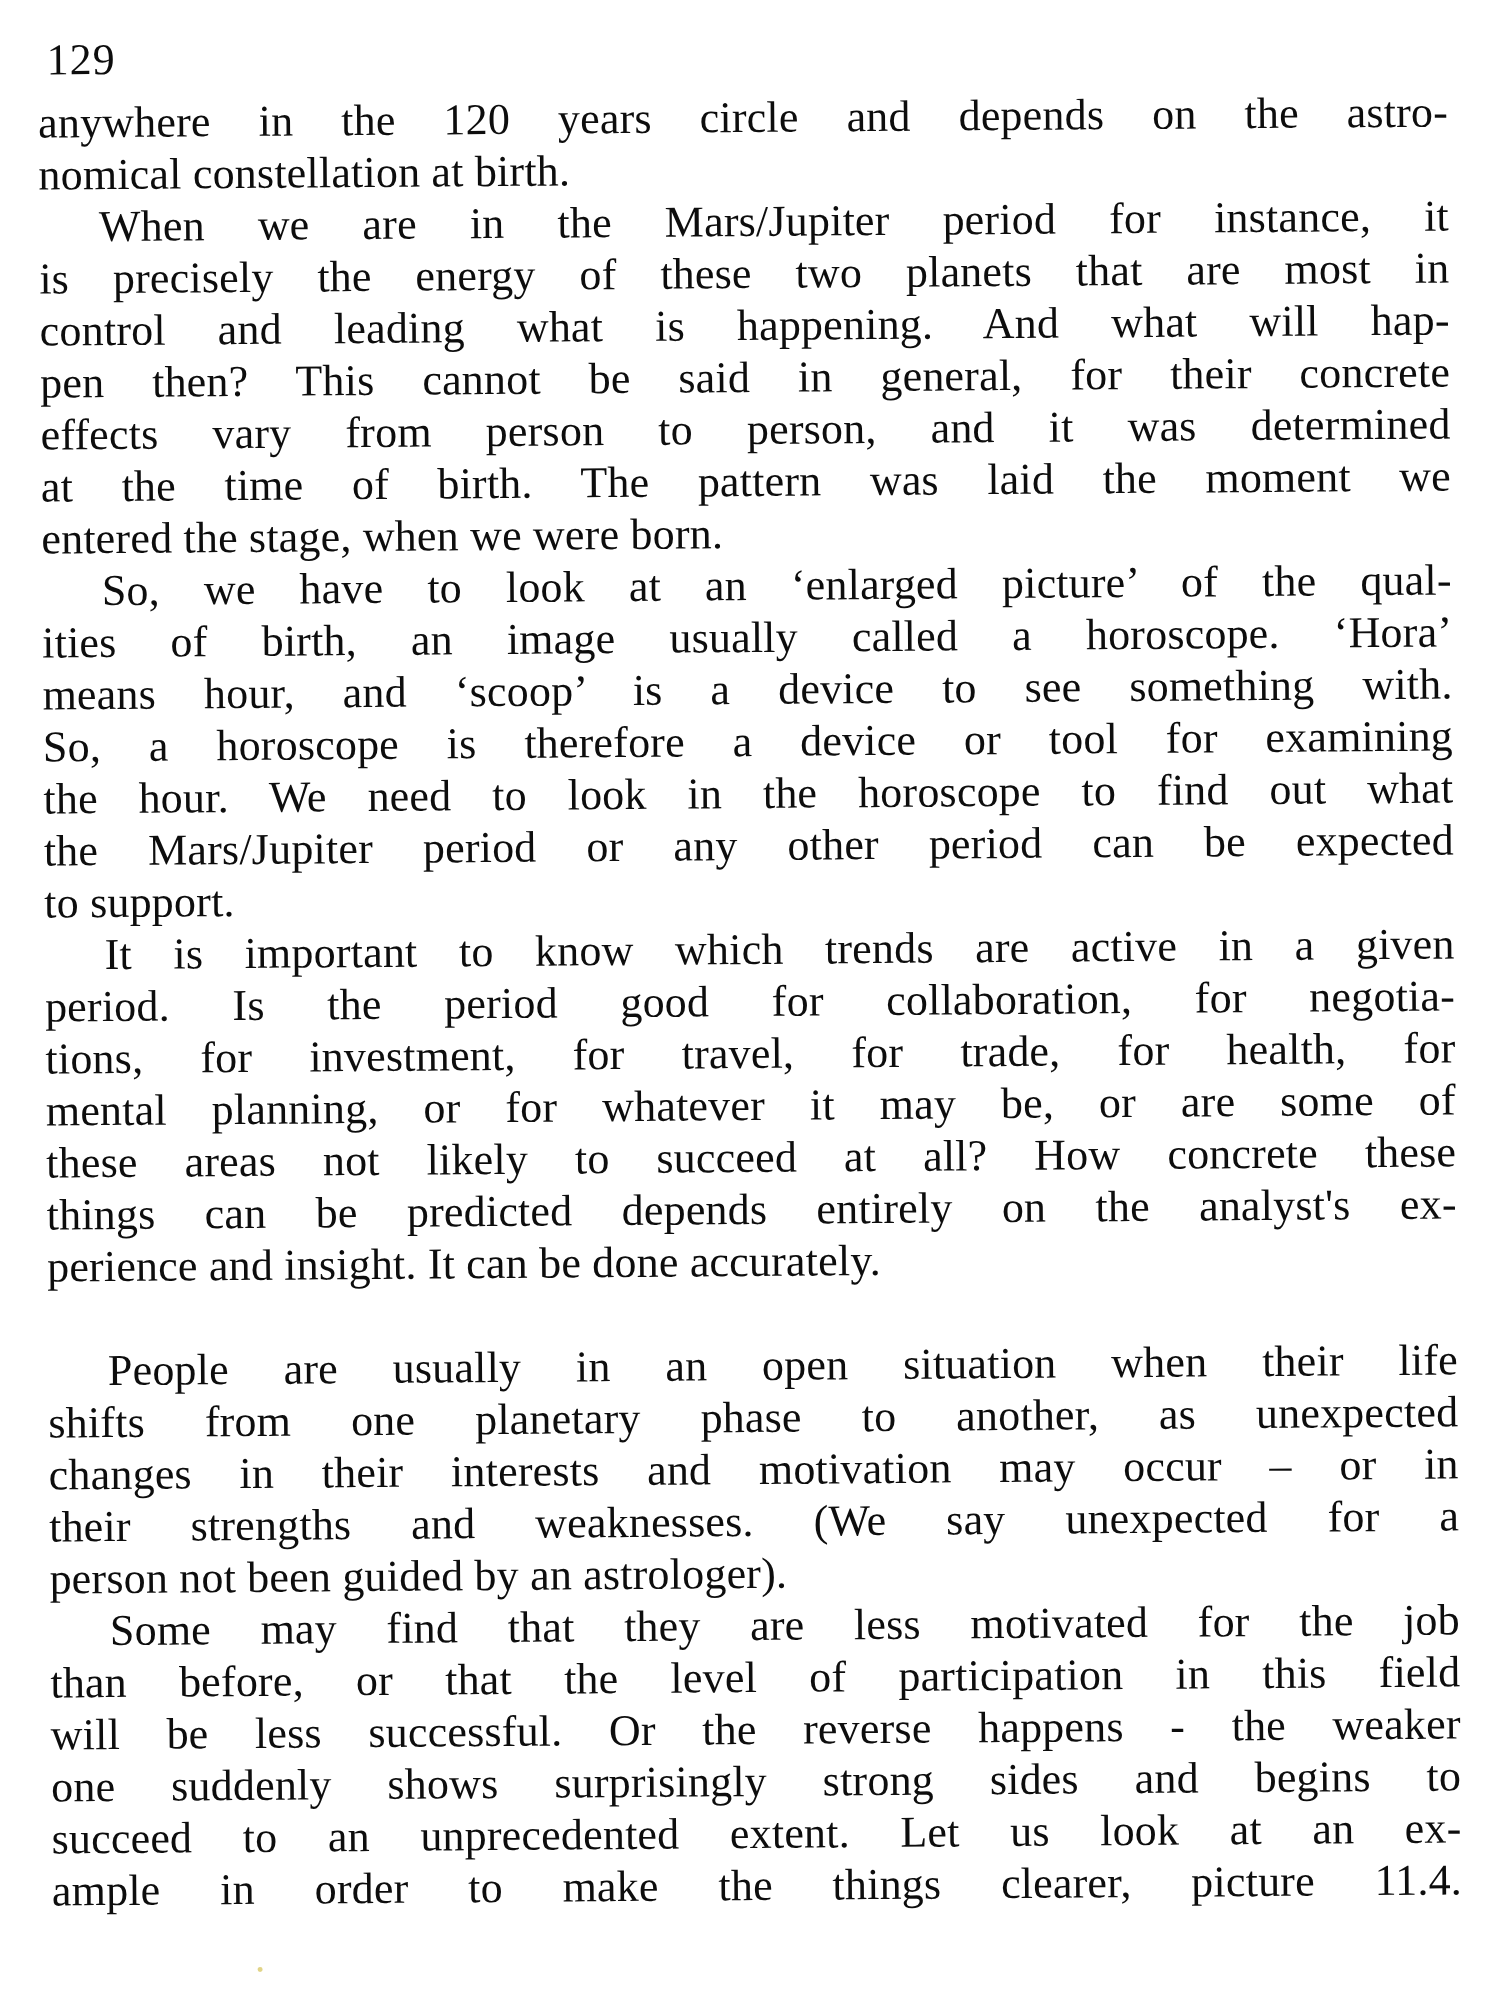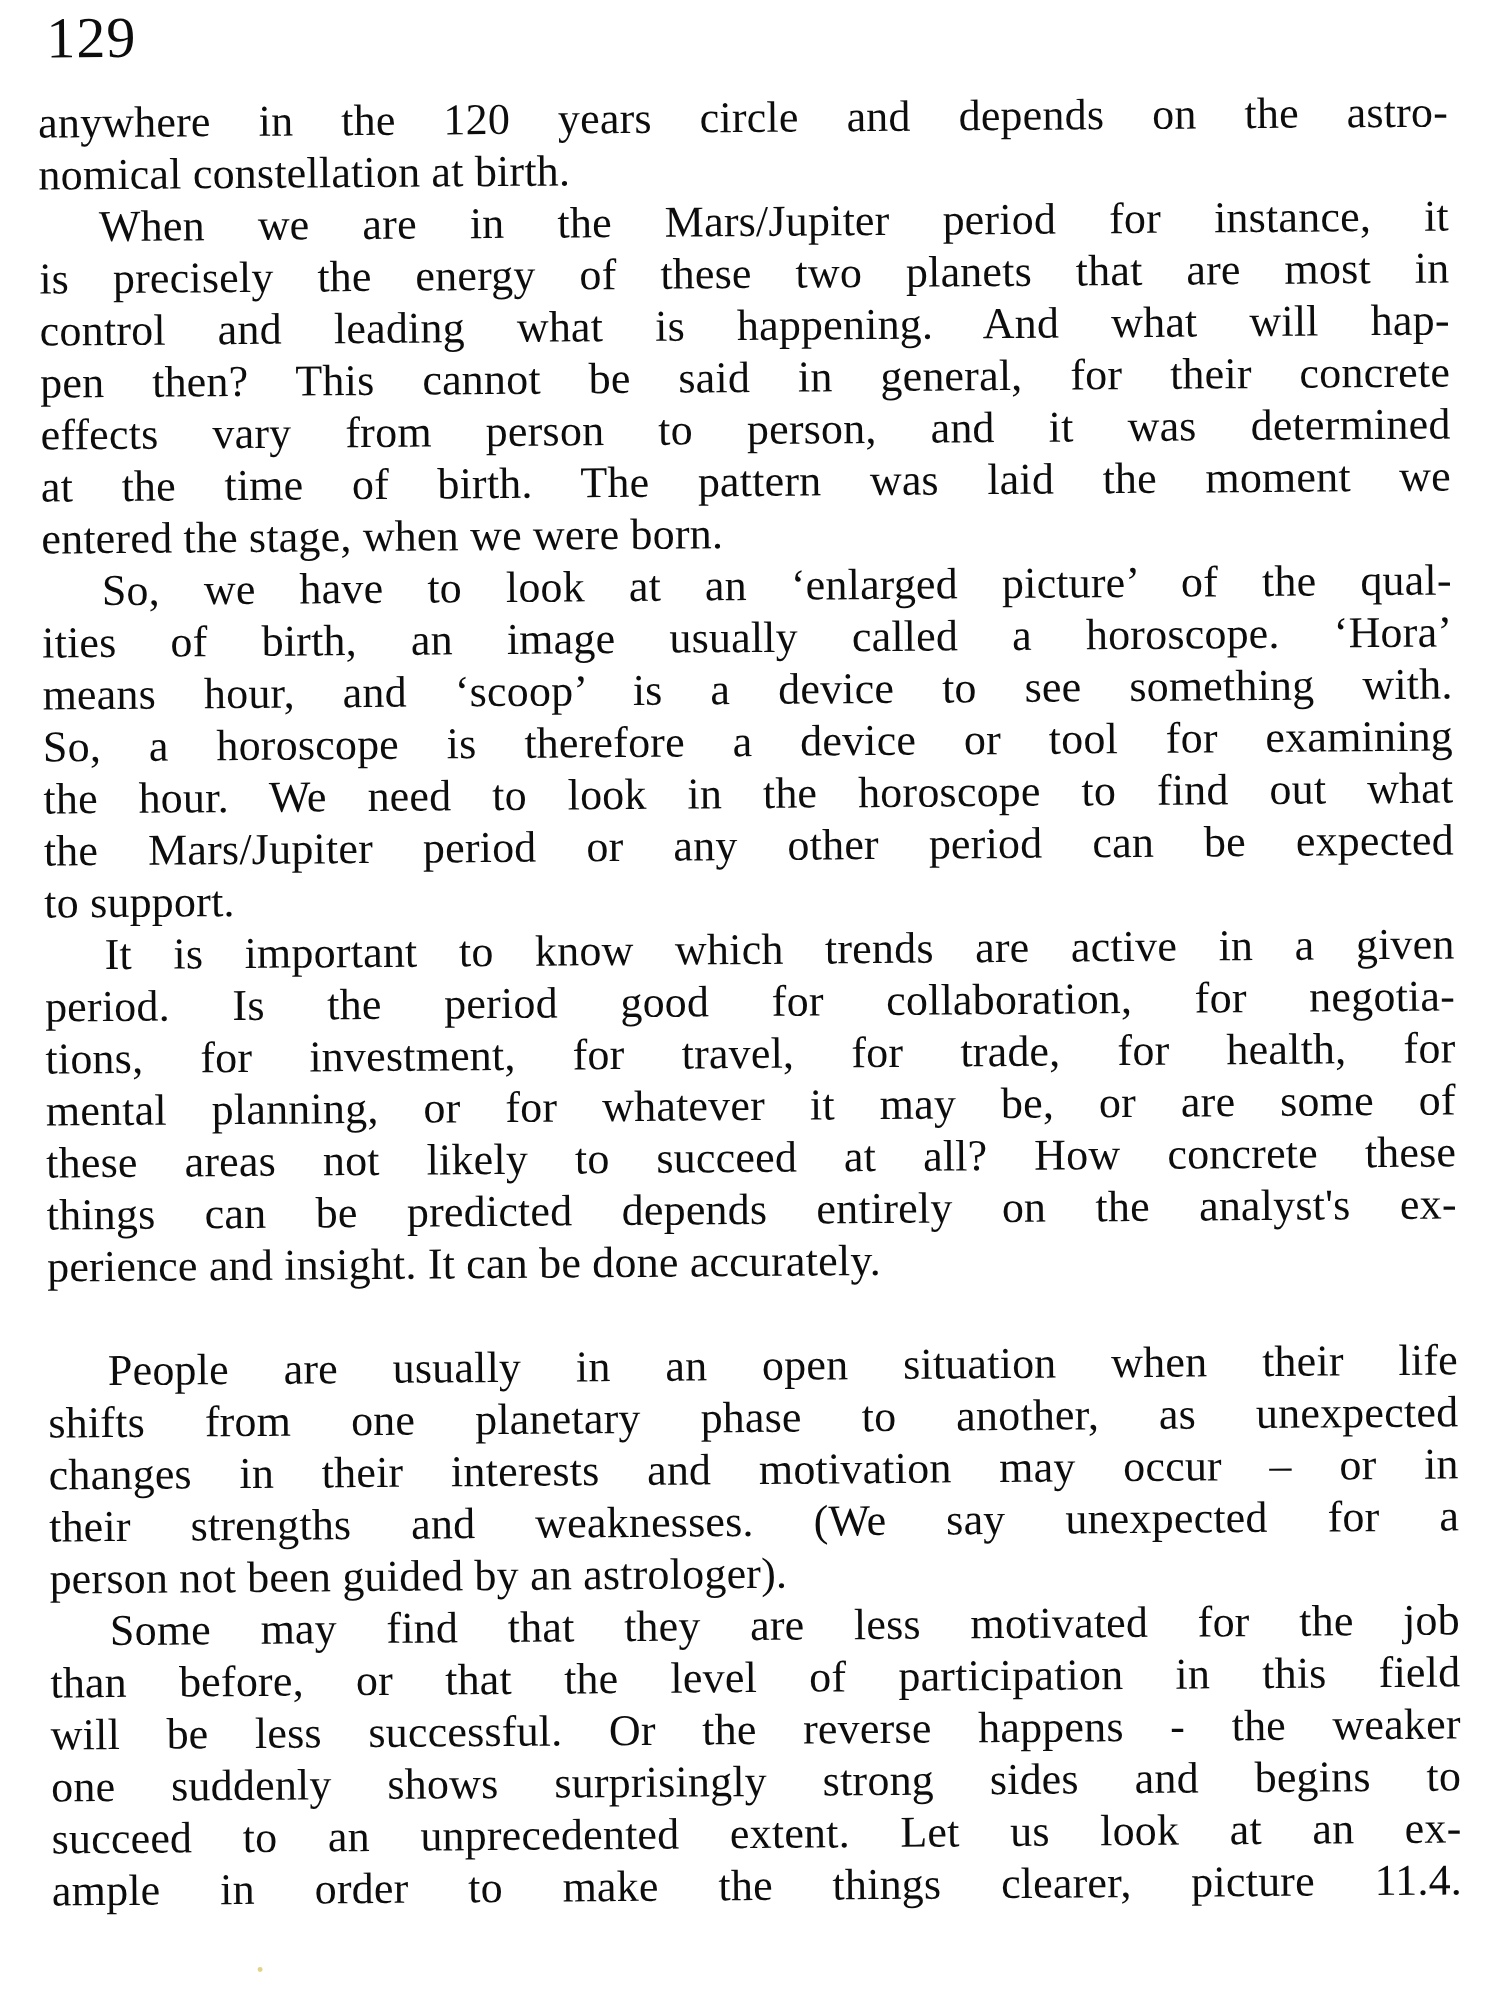--- a/index.html
+++ b/index.html
@@ -18,23 +18,23 @@
     left: 0; top: 0;
     width: 1500px;
     height: 2000px;
     color: #0d0d0d;
     font-family: "Liberation Serif", "DejaVu Serif", serif;
     transform: rotate(-0.45deg);
     transform-origin: 750px 1000px;
   }
   .page-number {
     position: absolute;
-    top: 10px;
+    top: 32px;
     left: 54px;
-    font-size: 58px;
+    font-size: 44px;
     line-height: 46px;
     letter-spacing: 1px;
   }
   .body-text {
     position: absolute;
     top: 92px;
     left: 45px;
     width: 1410px;
     font-size: 44px;
     line-height: 52px;

